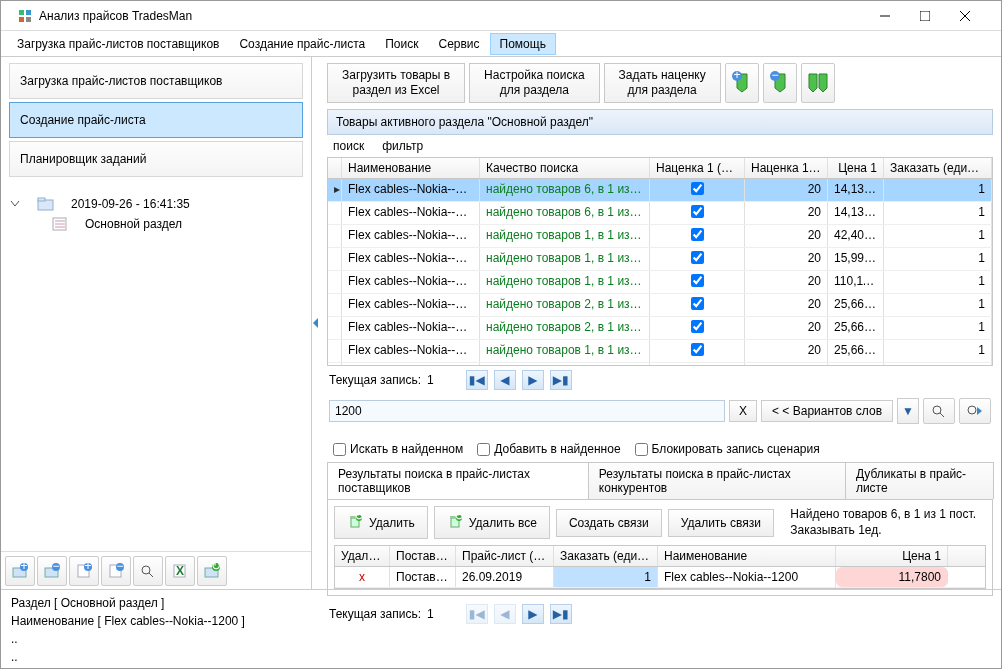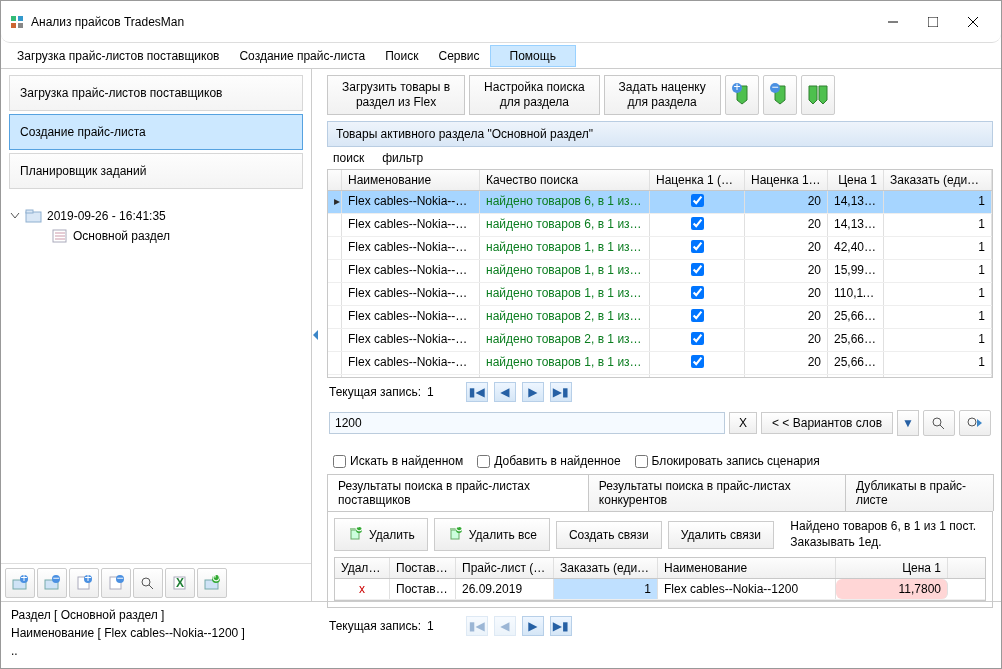--- a/index.html
+++ b/index.html
@@ -1,30 +1,30 @@
 <!DOCTYPE html>
 <html><head>
 <meta charset="utf-8">
 <style>
 * { box-sizing: border-box; margin: 0; padding: 0; font-family: "Segoe UI", Tahoma, sans-serif; font-size: 12px; }
 body { background: #fff; width: 1002px; height: 669px; overflow: hidden; border: 1px solid #999; }
-.titlebar { height: 42px; display: flex; align-items: center; padding: 0 8px; border-bottom: 1px solid #ddd; border-radius: 9px; }
+.titlebar { height: 30px; display: flex; align-items: center; padding: 0 16px; border-bottom: 1px solid #ddd; }
 .titlebar .app-icon { width: 16px; height: 16px; margin-right: 6px; display: inline-block; }
 .titlebar .spacer { flex: 1; }
 .win-btn { width: 40px; height: 28px; display: flex; align-items: center; justify-content: center; cursor: pointer; }
 .menubar { height: 26px; display: flex; align-items: center; padding: 0 6px; border-bottom: 1px solid #ccc; gap: 0; }
 .menubar .mitem { padding: 4px 10px; cursor: default; }
-.menubar .mitem.active { background: #cce8ff; border: 1px solid #99d1ff; padding: 3px 19px; }
+.menubar .mitem.active { background: #cce8ff; border: 1px solid #99d1ff; padding: 3px 9px; }
 .main { display: flex; height: 532px; }
 .left-pane { width: 313px; border-right: 1px solid #ccc; display: flex; flex-direction: column; background: #fff;}
 .nav-btns { padding: 6px 8px; display: flex; flex-direction: column; gap: 0; }
 .nav-btn { border: 1px solid #d7d7d7; padding: 10px 10px; text-align: left; background: linear-gradient(#fdfdfd,#f4f4f4); cursor: pointer; margin-bottom: 3px;}
 .nav-btn.active { background: #cce8ff; border: 1px solid #56a2e0; }
 .tree { flex: 1; padding: 8px 6px; }
-.tree-row { display: flex; align-items: center; padding: 2px 2px; gap: 4px; }
+.tree-row { display: flex; align-items: center; padding: 2px 2px; gap: 16px; }
 .tree-row.child { padding-left: 44px; }
 .tree-toggle { width: 12px; text-align: center; color: #555; }
 .tree-icon { width: 18px; height: 16px; display: inline-flex; align-items: center; justify-content: center;}
 .left-toolbar { height: 38px; border-top: 1px solid #ddd; display: flex; align-items: center; gap: 2px; padding: 3px 4px;}
 .lt-btn { width: 30px; height: 30px; border: 1px solid #ccc; background: linear-gradient(#fff,#eee); border-radius: 2px; display: flex; align-items:center; justify-content:center;}
 .splitter { width: 7px; display:flex; align-items:center; justify-content:center; cursor:col-resize;}
 .splitter svg{color:#4a8;}
 .right-pane { flex: 1; display: flex; flex-direction: column; }
 .toolbar-row { display: flex; gap: 4px; padding: 6px 8px 4px 8px; align-items: stretch; }
 .big-btn { border: 1px solid #c8c8c8; padding: 4px 14px; text-align: center; background: linear-gradient(#fdfdfd,#f1f1f1); cursor:pointer; font-size:12px; line-height:1.25;}
@@ -196,21 +196,21 @@
   <div class="splitter">
     <svg width="7" height="12">
         <polygon points="6,1 1,6 6,11" fill="#3b86c8"></polygon>
       </svg>
   </div>
 
   <div class="right-pane">
     <div class="toolbar-row">
       <div class="big-btn">
           <div>Загрузить товары в</div>
-          <div>раздел из Flex</div>
+          <div>раздел из Excel</div>
         </div>
       <div class="big-btn">
           <div>Настройка поиска</div>
           <div>для раздела</div>
         </div>
       <div class="big-btn">
           <div>Задать наценку</div>
           <div>для раздела</div>
         </div>
       <div class="tag-btn">

